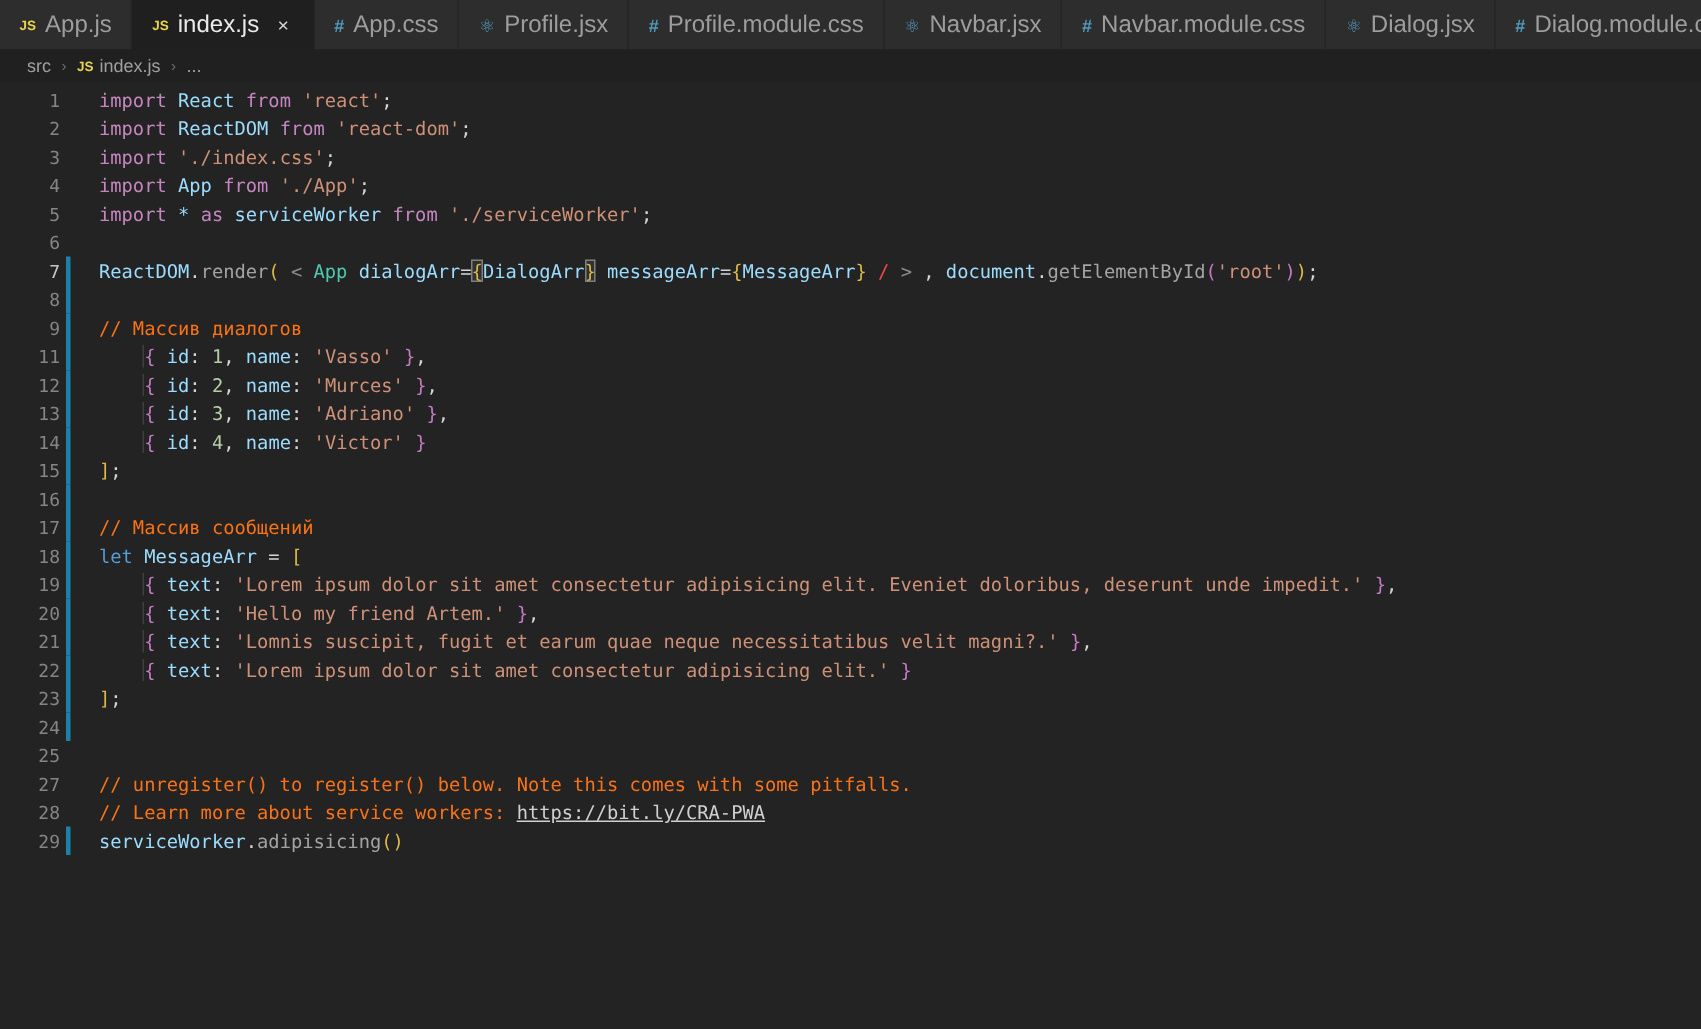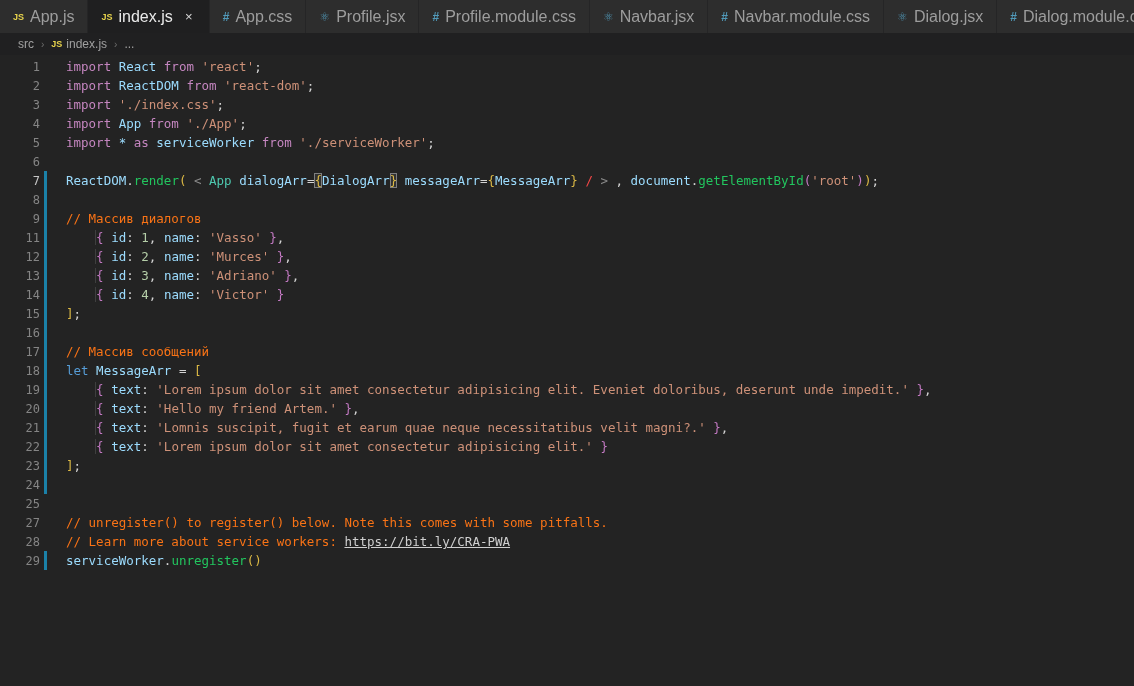--- a/index.html
+++ b/index.html
@@ -31,21 +31,21 @@
   .line{height:19px;display:flex;align-items:center;}
   .ln{width:40px;text-align:right;color:#858585;flex:none;font-size:12px;}
   .ln.cur{color:#c6c6c6;}
   .gitbar{width:3px;height:19px;margin-left:4px;flex:none;}
   .gitbar.mod{background:#1b81a8;}
   .codetext{margin-left:19px;white-space:pre;color:#d4d4d4;text-align:right;}
 
   .tok.kw{color:#c586c0;}
   .tok.kwb{color:#569cd6;}
   .tok.vb{color:#9cdcfe;}
-  .tok.fn{color:#22c55e;}
+  .tok.fn{color:#a3a3a3;}
   .tok.str{color:#ce9178;}
   .tok.num{color:#b5cea8;}
   .tok.fg{color:#d4d4d4;}
   .tok.cm{color:#f97316;}
   .tok.gold{color:#dcb945;}
   .tok.orc{color:#c47ac4;}
   .tok.comp{color:#4ec9b0;}
   .tok.ang{color:#8a8a8a;}
   .tok.red{color:#f44747;}
   .tok.link{color:#d0d0d0;text-decoration:underline;cursor:pointer;}
@@ -236,16 +236,16 @@
         <div class="codetext"><span class="tok cm">// unregister() to register() below. Note this comes with some pitfalls.</span></div>
       </div>
       <div class="line">
         <div class="ln">28</div>
         <div class="gitbar"></div>
         <div class="codetext"><span class="tok cm">// Learn more about service workers: </span><span class="tok link">https://bit.ly/CRA-PWA</span></div>
       </div>
       <div class="line">
         <div class="ln">29</div>
         <div class="gitbar mod"></div>
-        <div class="codetext"><span class="tok vb">serviceWorker</span><span class="tok fg">.</span><span class="tok fn">unregister</span><span class="tok gold">()</span></div>
+        <div class="codetext"><span class="tok vb">serviceWorker</span><span class="tok fg">.</span><span class="tok fn">adipisicing</span><span class="tok gold">()</span></div>
       </div>
     </div>
 </div>
 
 </body></html>

